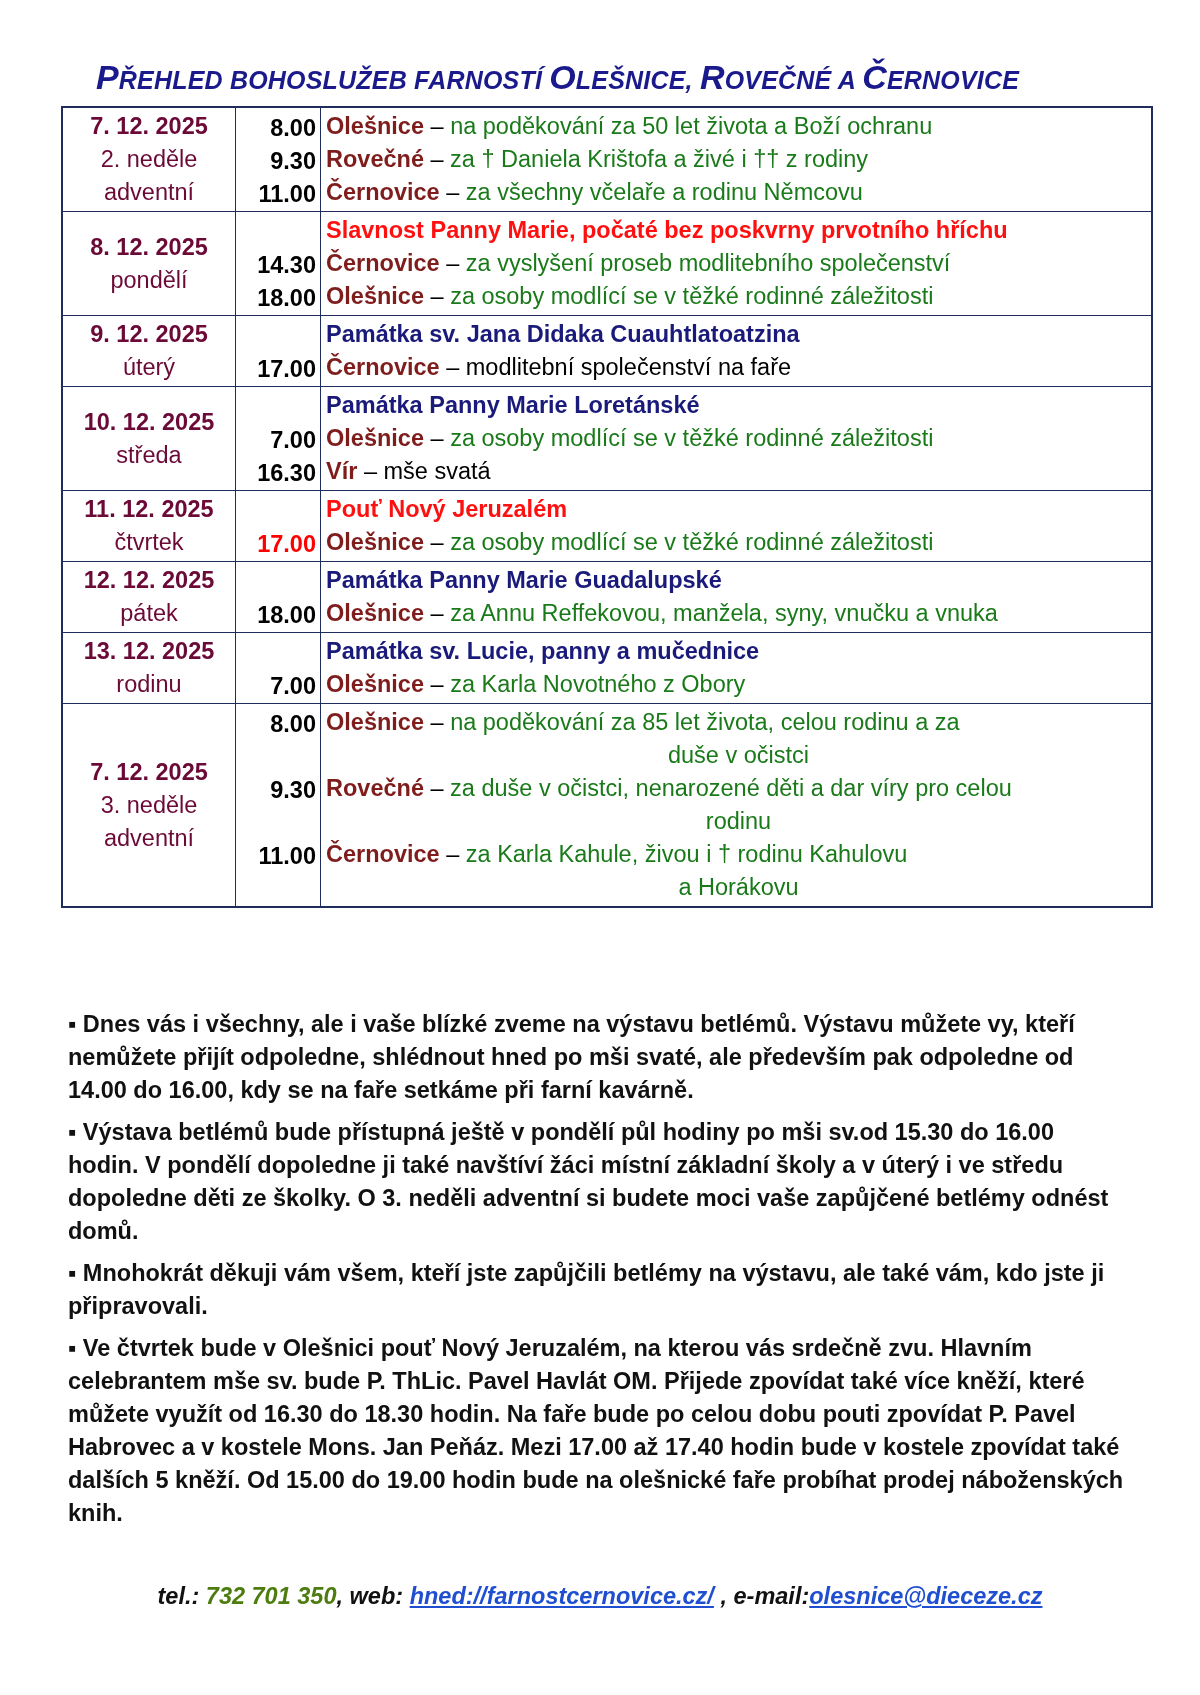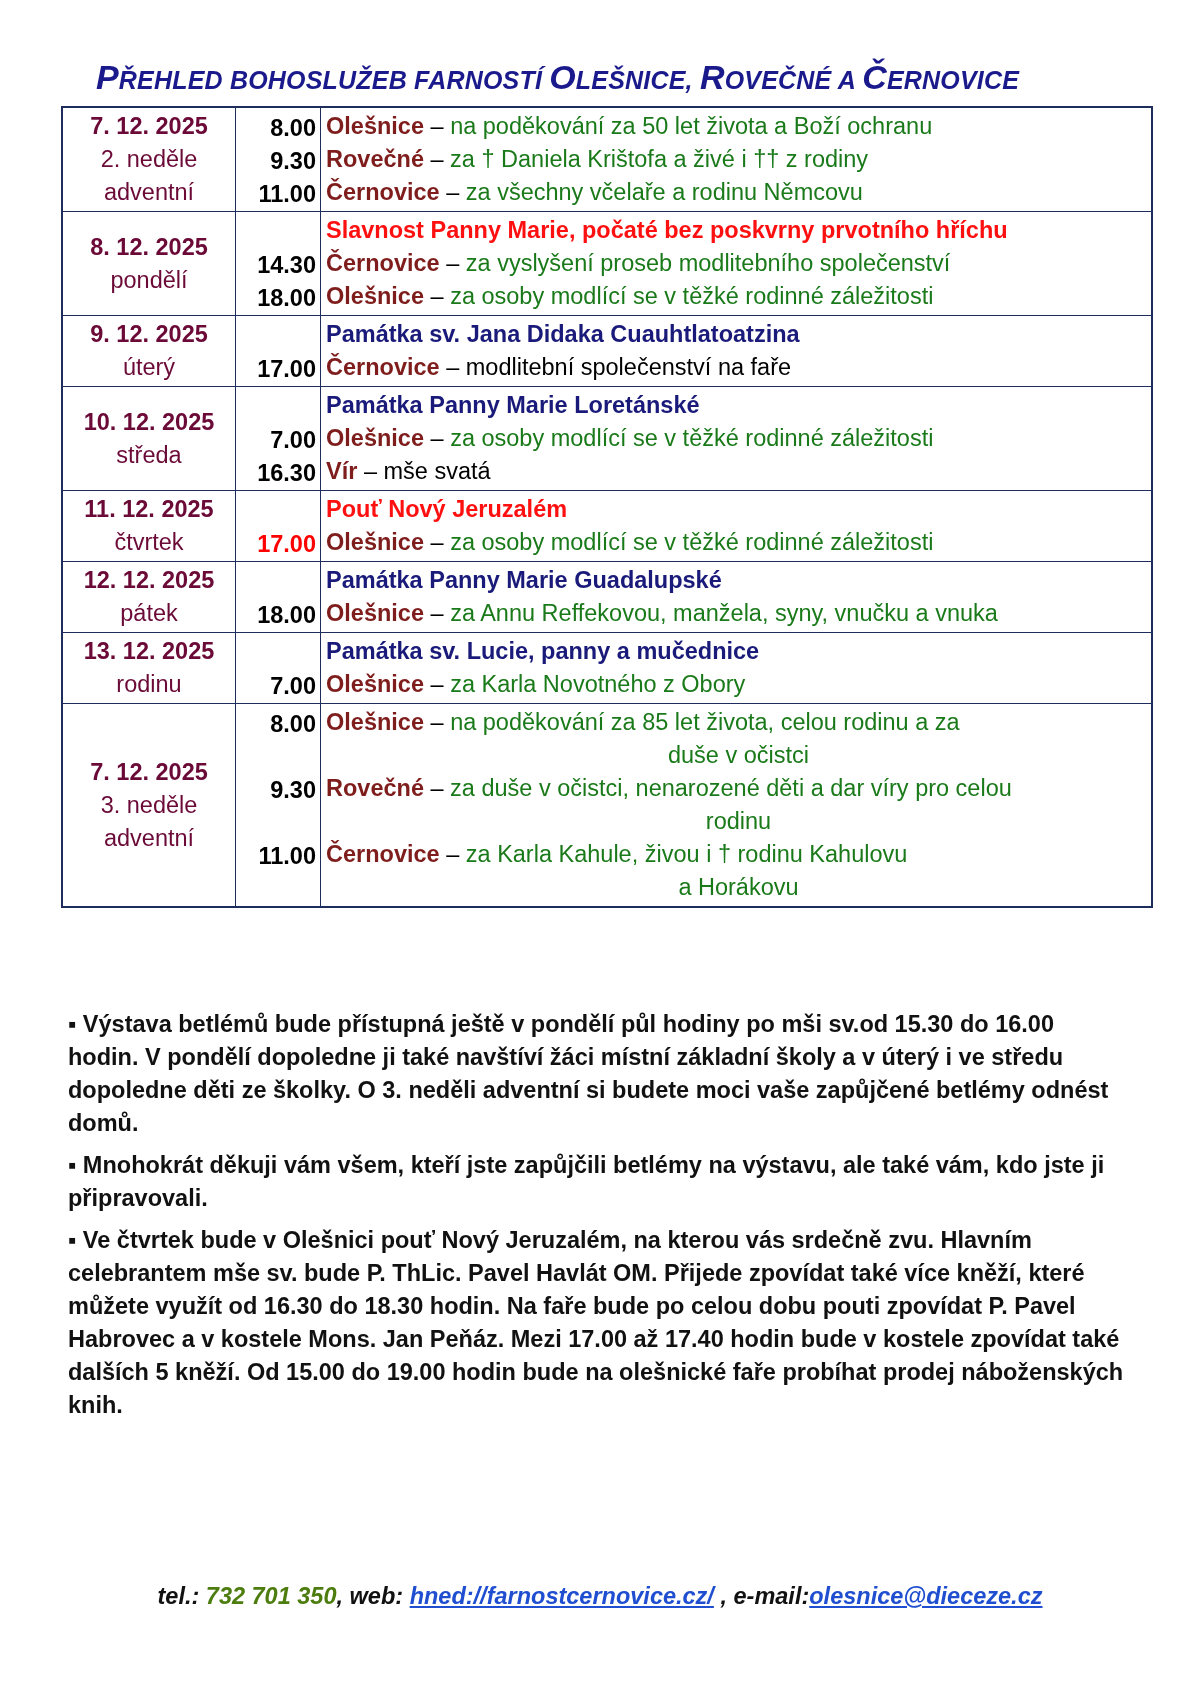--- a/index.html
+++ b/index.html
@@ -163,20 +163,21 @@
           <span class="line"><span class="place">Rovečné</span><span class="plain"> – </span><span class="intent">za duše v očistci, nenarozené děti a dar víry pro celou</span></span>
           <span class="line intent">rodinu</span>
           <span class="line"><span class="place">Černovice</span><span class="plain"> –  </span><span class="intent">za Karla Kahule, živou i † rodinu Kahulovu</span></span>
           <span class="line intent">a Horákovu</span>
         </td>
       </tr>
     </tbody>
 </table>
 
 <div class="notes">
+  <p>▪ Dnes vás i všechny, ale i vaše blízké zveme na výstavu betlémů. Výstavu můžete vy, kteří nemůžete přijít odpoledne, shlédnout hned po mši svaté, ale především pak odpoledne od 14.00 do 16.00, kdy se na faře setkáme při farní kavárně.</p>
   <p>▪ Výstava betlémů bude přístupná ještě v pondělí půl hodiny po mši sv.od 15.30 do 16.00 hodin. V pondělí dopoledne ji také navštíví žáci místní základní školy a v úterý i ve středu dopoledne děti ze školky. O 3. neděli adventní si budete moci vaše zapůjčené betlémy odnést domů.</p>
   <p>▪ Mnohokrát děkuji vám všem, kteří jste zapůjčili betlémy na výstavu, ale také vám, kdo jste ji připravovali.</p>
   <p>▪ Ve čtvrtek bude v Olešnici pouť Nový Jeruzalém, na kterou vás srdečně zvu. Hlavním celebrantem mše sv. bude P. ThLic. Pavel Havlát OM. Přijede zpovídat také více kněží, které můžete využít od 16.30 do 18.30 hodin. Na faře bude po celou dobu pouti zpovídat P. Pavel Habrovec a v kostele Mons. Jan Peňáz. Mezi 17.00 až 17.40 hodin bude v kostele zpovídat také dalších 5 kněží. Od 15.00 do 19.00 hodin bude na olešnické faře probíhat prodej náboženských knih.</p>
 </div>
 
 <div class="footer">
   <div>
     <span>tel.: </span><span class="blue">732 701 350</span><span>, web: </span><a>hned://farnostcernovice.cz/</a><span> , e-mail:</span><a>olesnice@dieceze.cz</a>
   </div>
 </div>

